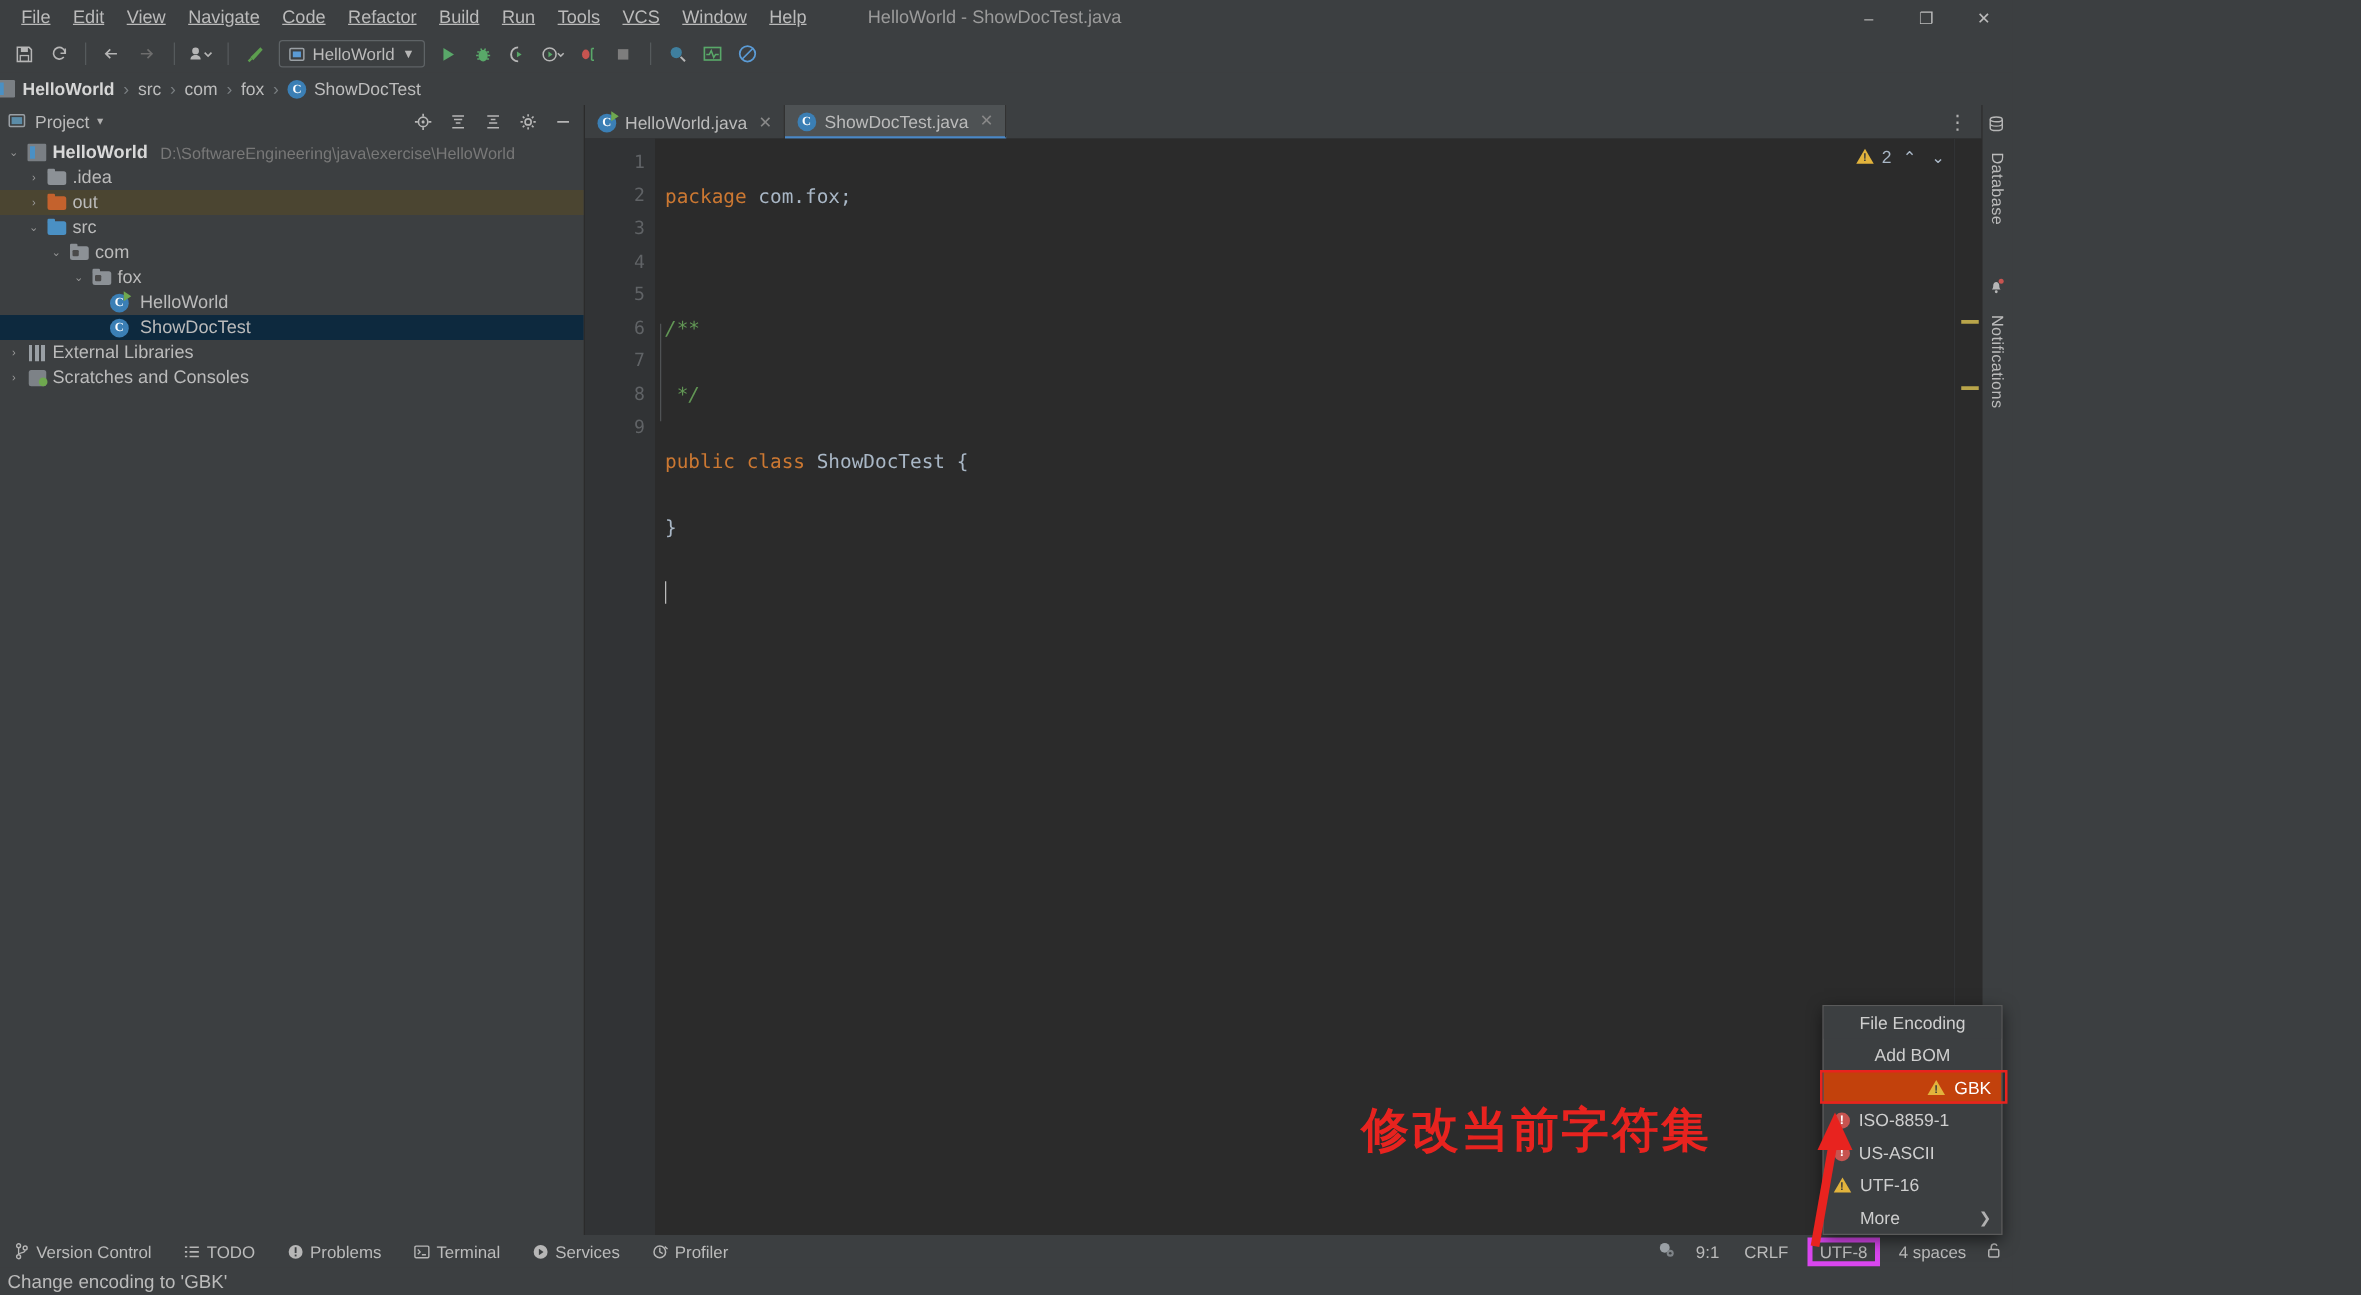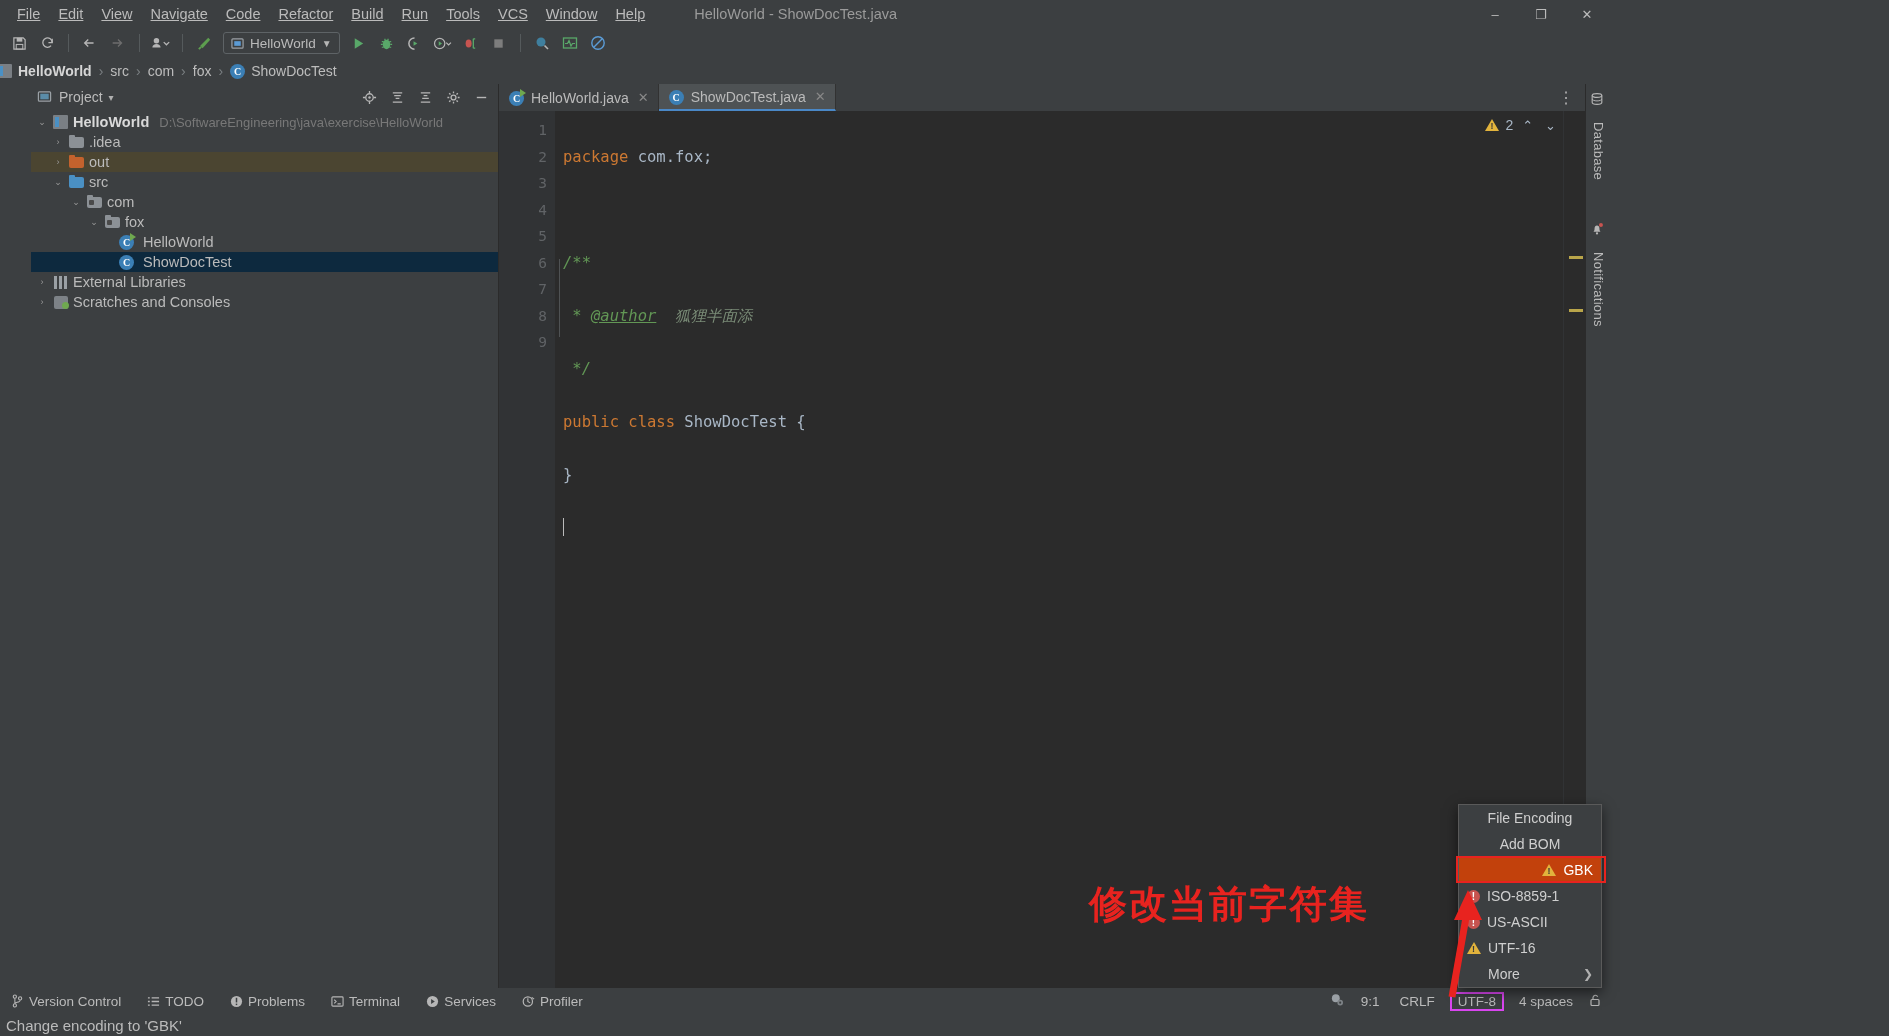--- a/index.html
+++ b/index.html
@@ -44,21 +44,21 @@
   .navbar {
     height: 26px; background: #3c3f41; display: flex; align-items: center;
     padding-left: 0px; flex: 0 0 26px; font-size: 14px; gap: 2px;
     overflow: hidden;
   }
   .crumb { display: flex; align-items: center; gap: 5px; padding: 1px 5px; color: #bdbdbd; white-space: nowrap; }
   .crumb.bold { font-weight: bold; color: #d6d6d6; }
   .crumb-sep { color: #7a7f82; font-size: 14px; }
 
   
-  .main { flex: 1 1 auto; display: flex; min-height: 0; padding-left: 31px; }
+  .main { flex: 1 1 auto; display: flex; min-height: 0; }
 
   
   .project-pane {
     width: 468px; background: #3c3f41; display: flex; flex-direction: column;
     flex: 0 0 468px; border-right: 1px solid #2b2b2b;
   }
   .pane-header {
     height: 26px; display: flex; align-items: center; padding: 0 6px; gap: 6px;
     flex: 0 0 26px;
   }
@@ -172,21 +172,21 @@
     padding: 4px 0; white-space: nowrap;
   }
 
   
   .statusbar {
     height: 26px; background: #3c3f41; display: flex; align-items: center;
     flex: 0 0 26px; font-size: 13.5px; color: #bbbbbb; padding: 0 6px; gap: 16px;
   }
   .sb-item { display: flex; align-items: center; gap: 5px; padding: 1px 5px; white-space: nowrap; }
   .sb-right { margin-left: auto; display: flex; align-items: center; gap: 10px; }
-  .encoding-hl { border: 2px solid #d946ef; padding: 0 6px; }
+  .encoding-hl { border: 4px solid #d946ef; padding: 0 6px; }
   .msgbar { height: 22px; background: #3c3f41; display: flex; align-items: center; padding: 0 6px; font-size: 15px; color: #bbbbbb; flex: 0 0 22px; }
 
   
   .popup {
     position: absolute; background: #3c3f41; border: 1px solid #5a5a5a;
     box-shadow: 0 4px 12px rgba(0,0,0,.55); z-index: 50; width: 144px;
     right: 8px; bottom: 48px; padding: 0;
   }
   .pop-head {
     height: 26px; display: flex; align-items: center; justify-content: center;
@@ -542,21 +542,20 @@
           </div>
           <div class="gline">7</div>
           <div class="gline">8</div>
           <div class="gline">9</div>
         </div>
 
         <div class="code">
 <div><span class="kw">package</span><span class="plain"> com.fox;</span></div>
 <div>&nbsp;</div>
 <div><span class="cm">/**</span></div>
-<div><span class="cm"> * </span><span class="tag">@author</span><span class="cmcn">  狐狸半面添</span></div>
 <div><span class="cm"> */</span></div>
 <div><span class="kw">public</span><span class="plain"> </span><span class="kw">class</span><span class="plain"> </span><span class="plain">ShowDocTest</span><span class="plain"> </span><span class="plain">{</span></div>
 <div><span class="plain">}</span></div>
 <div><span class="caret"></span></div>
           <div class="fold-guide" style="top:148px;height:78px;"></div>
         </div>
 
         <div class="insp-widget">
           <span class="warn-tri"></span>
           <span>2</span>

